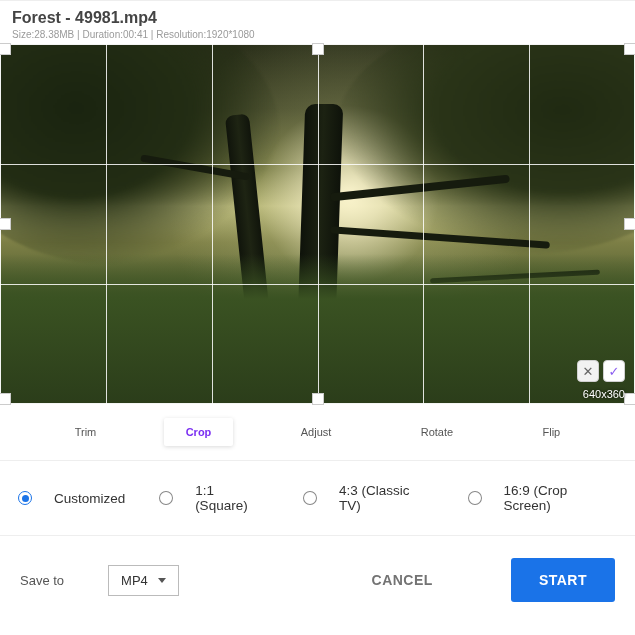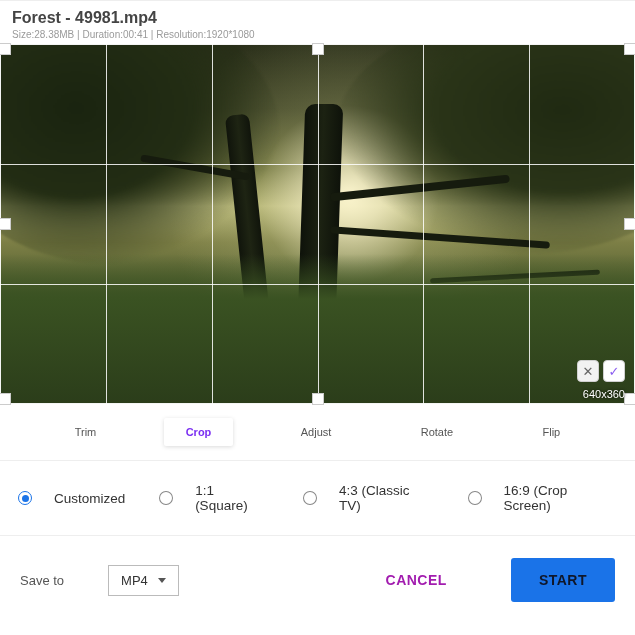--- a/index.html
+++ b/index.html
@@ -225,37 +225,37 @@
     width: 0; height: 0;
     border-left: 4px solid transparent;
     border-right: 4px solid transparent;
     border-top: 5px solid #555;
   }
   .spacer { flex: 1; }
   .btn-cancel {
     font-size: 14px;
     font-weight: 700;
     letter-spacing: 0.5px;
-    color: #a21caf;
+    color: #737373;
     padding: 12px 18px;
     cursor: pointer;
     background: none;
     border: none;
   }
   .btn-start {
     font-size: 14px;
     font-weight: 700;
     letter-spacing: 0.5px;
-    color: #0f172a;
+    color: #ffffff;
     background: #1a73e8;
     padding: 14px 28px;
     border: none;
     border-radius: 3px;
     cursor: pointer;
-    margin-left: 14px;
+    margin-left: 28px;
   }
 </style>
 </head>
 <body>
 
 <div class="header">
   <div class="title">Forest - 49981.mp4</div>
   <div class="meta">Size:28.38MB | Duration:00:41 | Resolution:1920*1080</div>
 </div>
 

